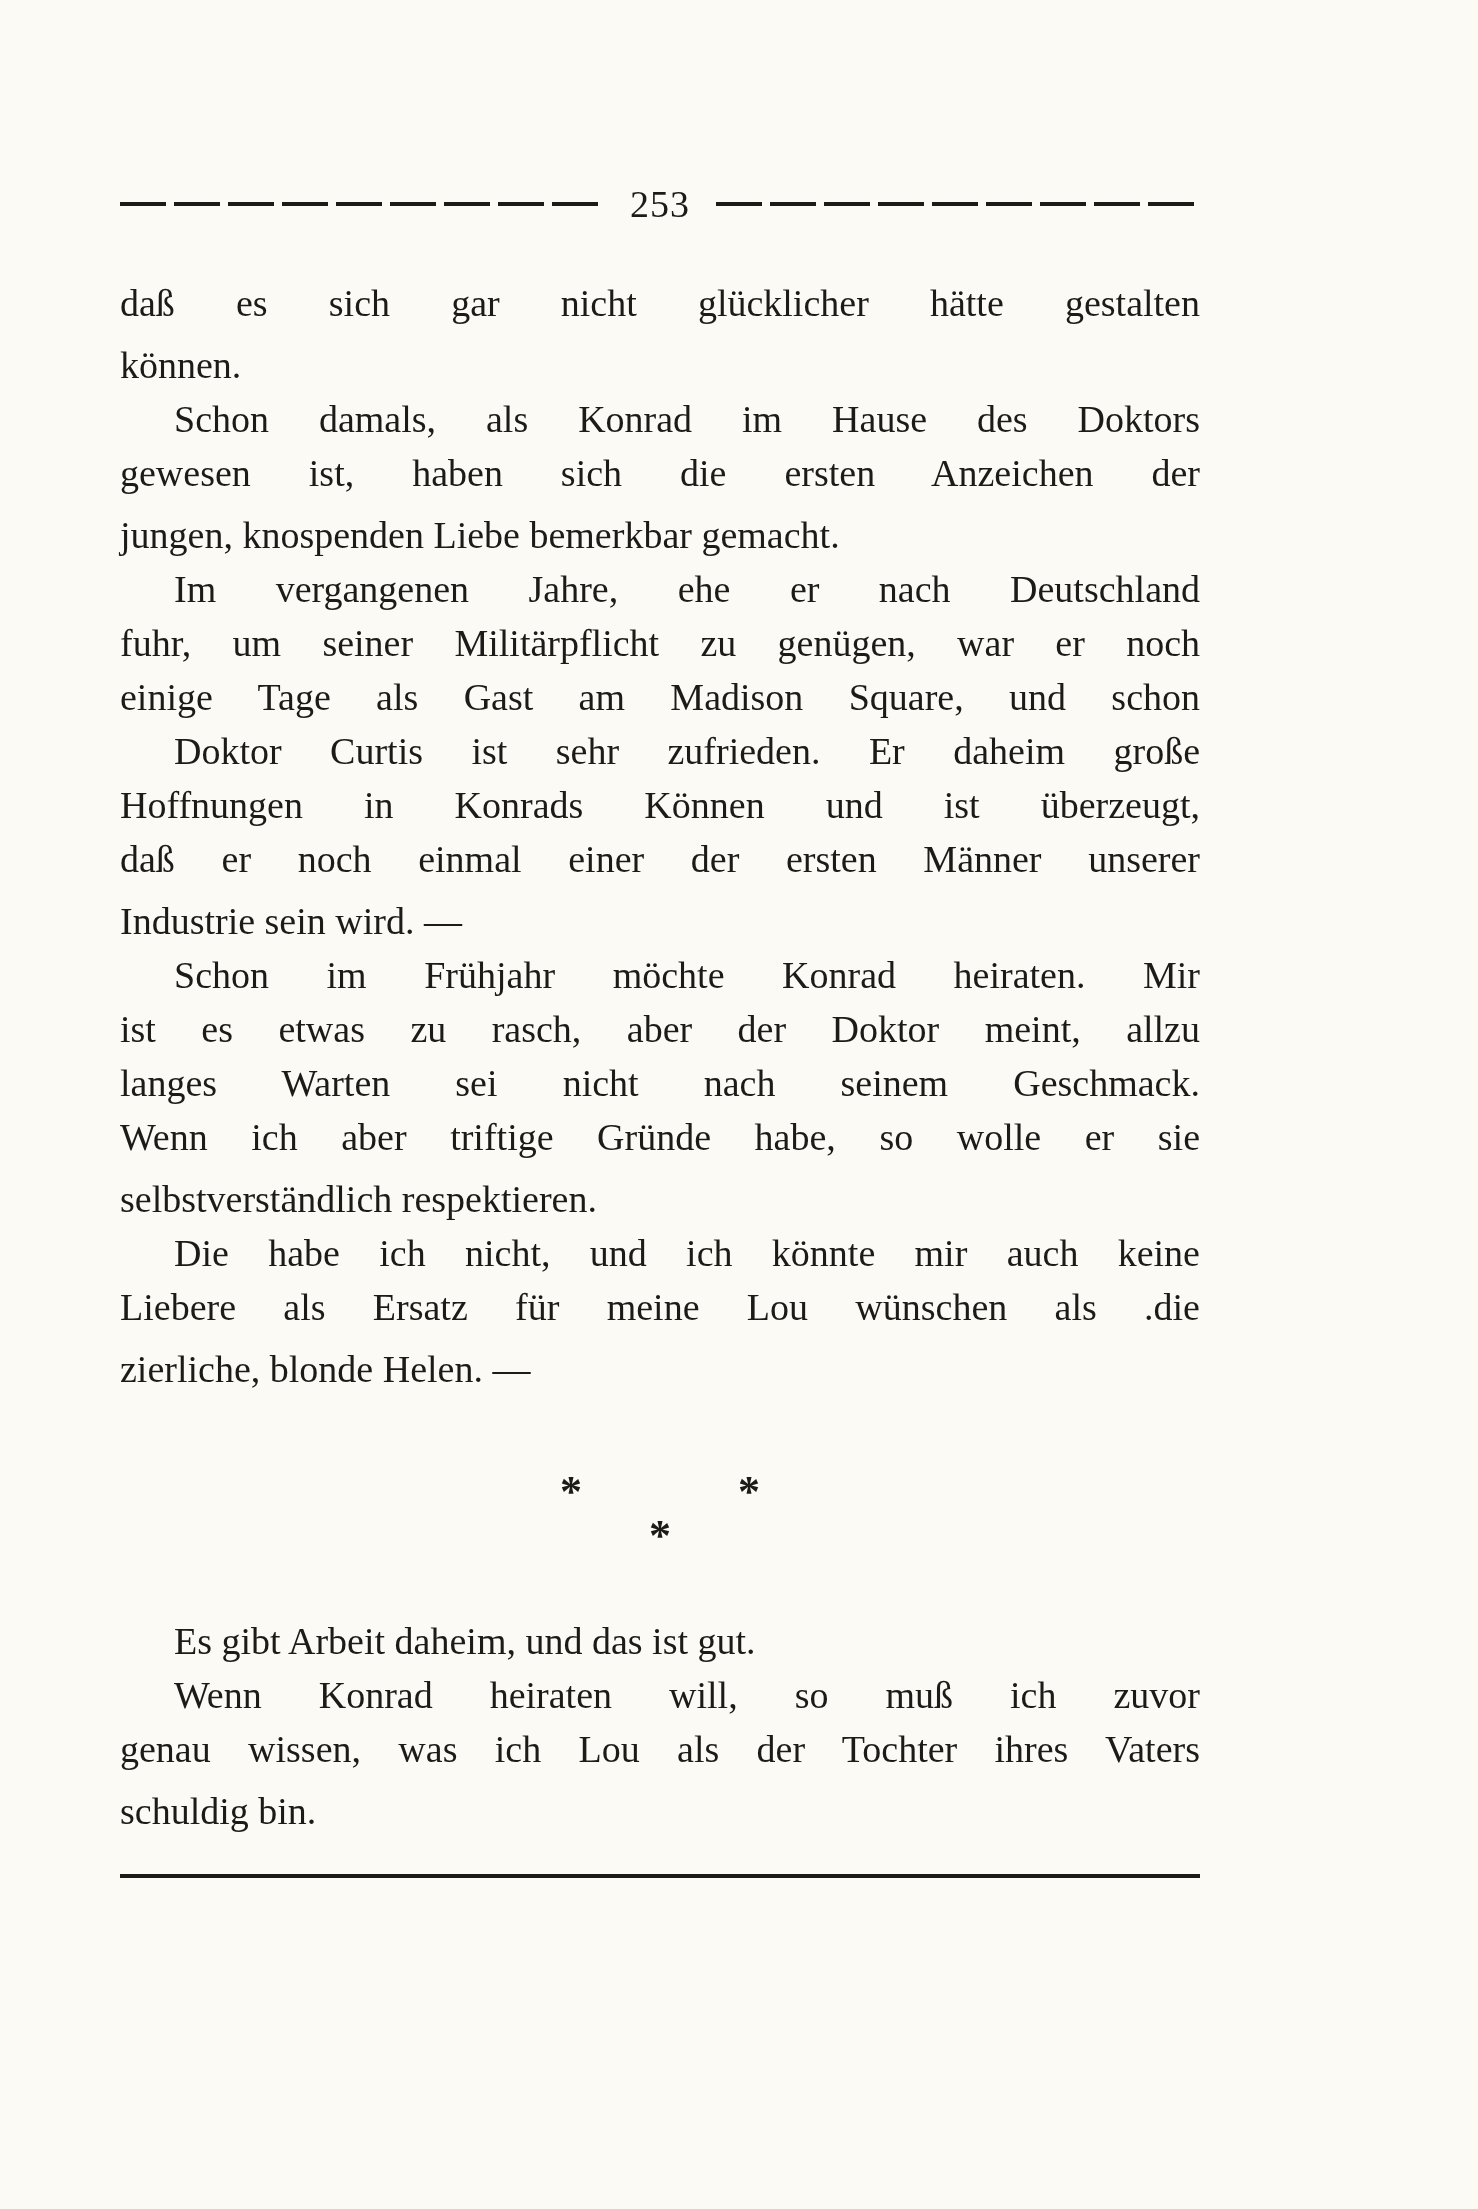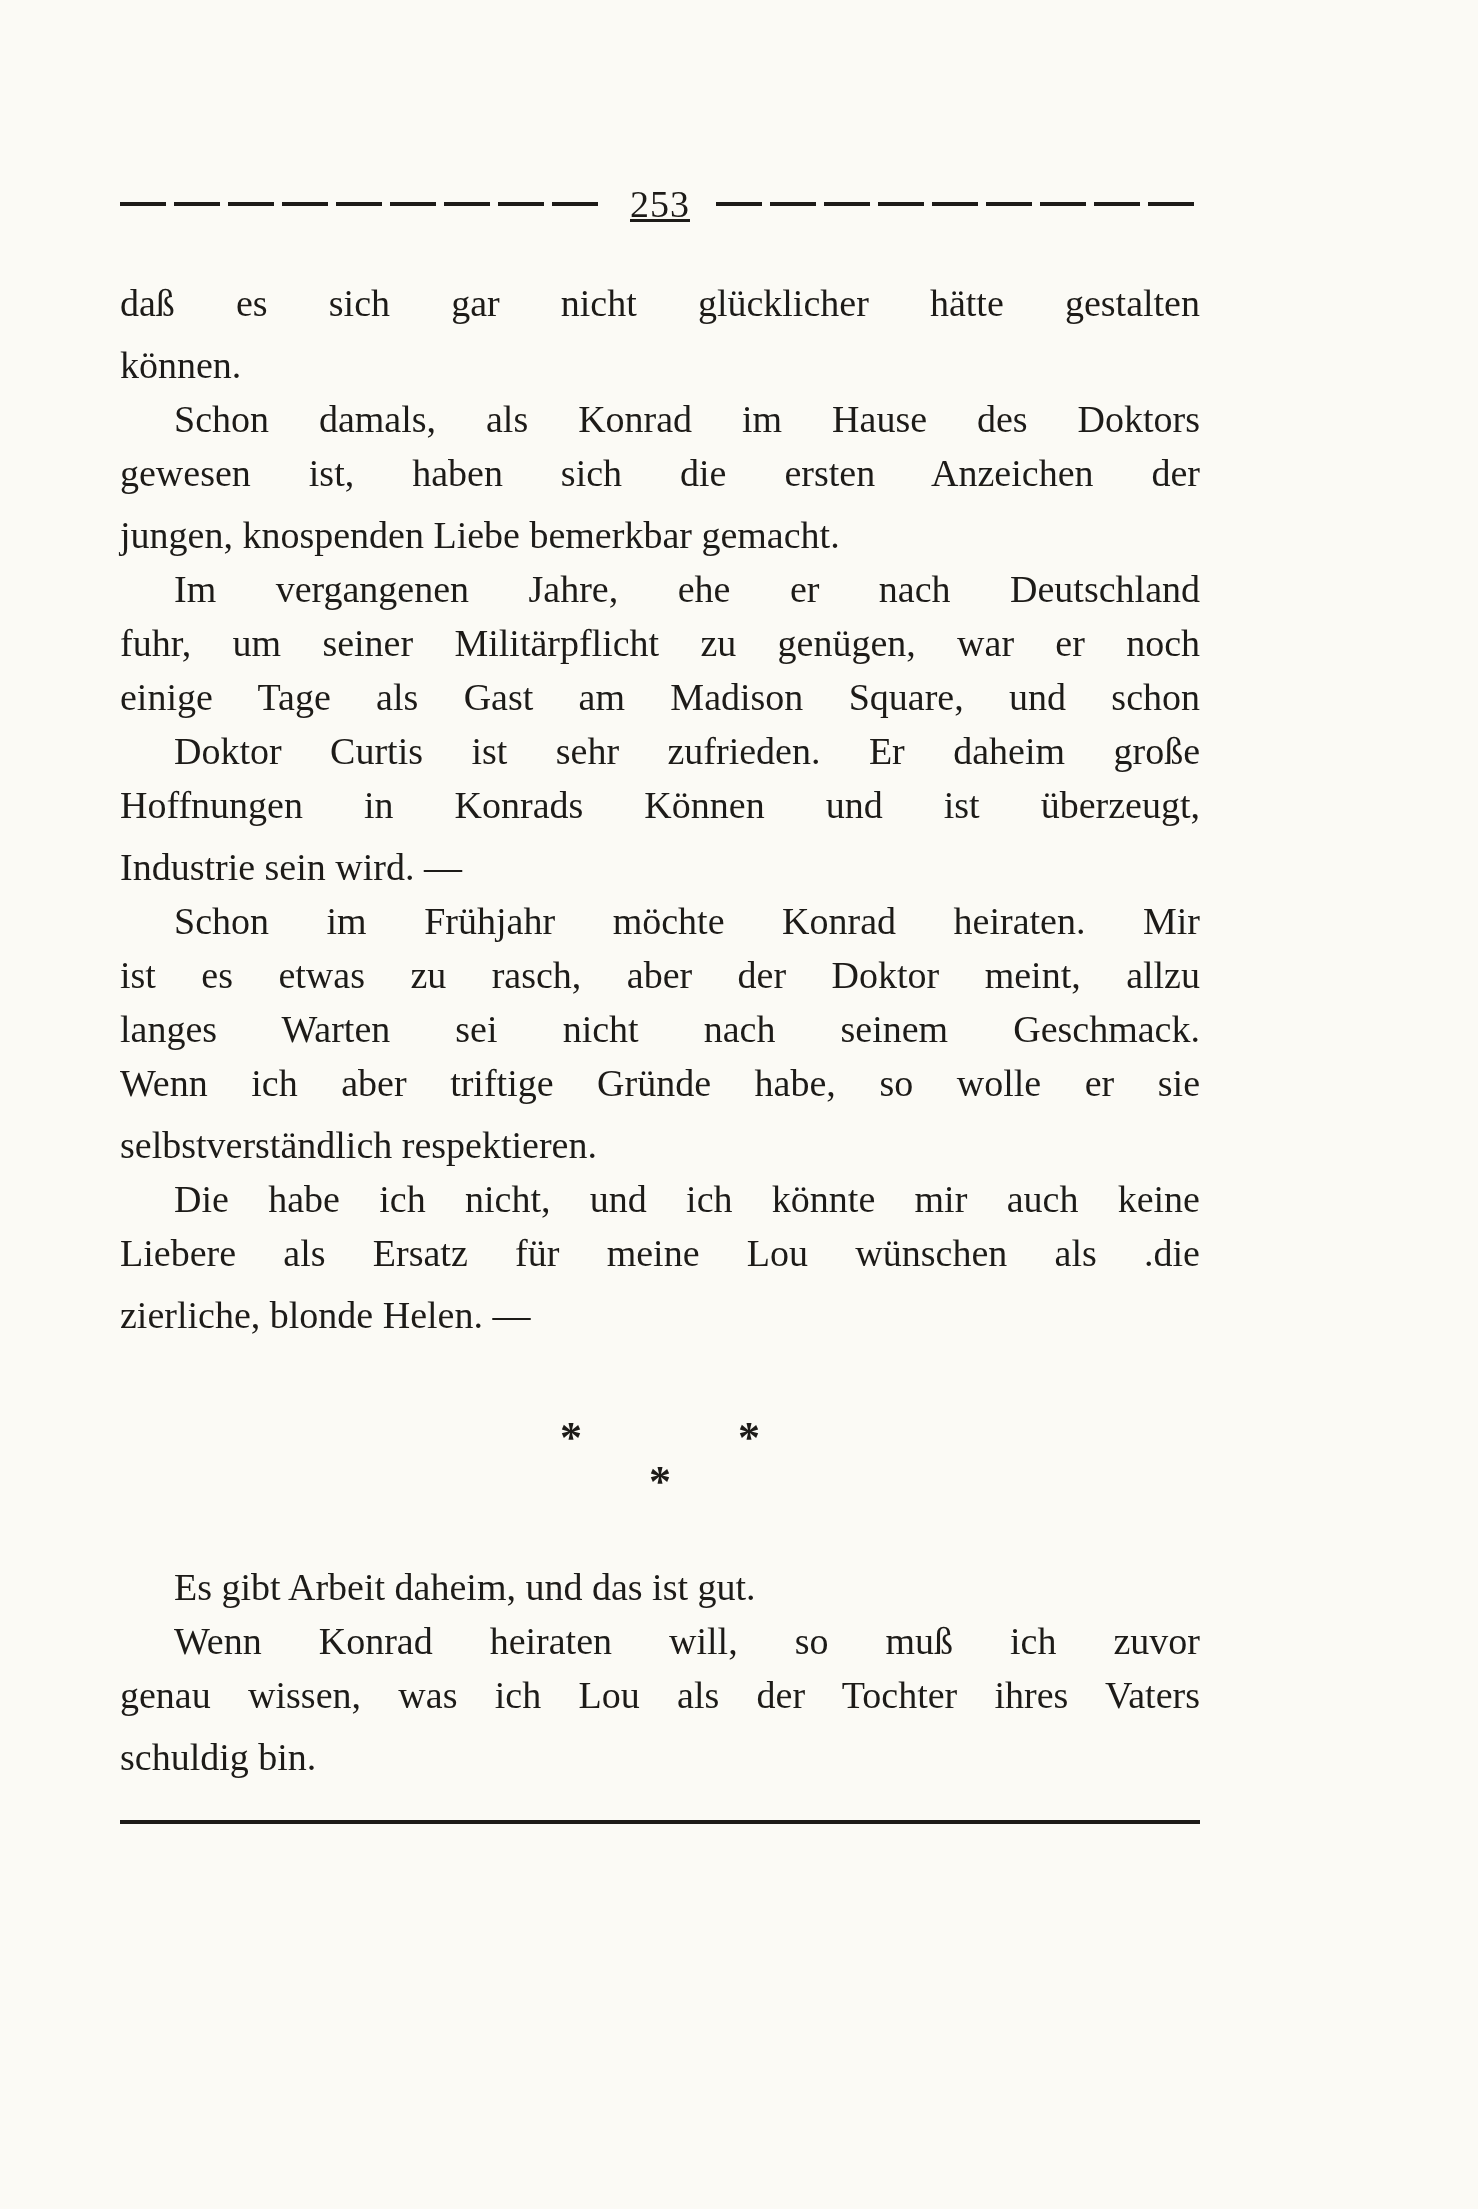--- a/index.html
+++ b/index.html
@@ -23,21 +23,20 @@
     left: 120px;
     top: 182px;
     width: 1080px;
   }
   
   .page-header {
     display: flex;
     align-items: center;
     gap: 26px;
     height: 44px;
-    text-decoration: underline;
   }
   .dash-rule {
     flex: 1;
     height: 4px;
     background: repeating-linear-gradient(90deg,
       var(--ink) 0px, var(--ink) 46px,
       transparent 46px, transparent 54px);
   }
   .page-number {
     font-size: 38px;
@@ -107,20 +106,21 @@
           <div class="line last">jungen, knospenden Liebe bemerkbar gemacht.</div>
         </div>
         <div class="paragraph">
           <div class="line indent">Im vergangenen Jahre, ehe er nach Deutschland</div>
           <div class="line">fuhr, um seiner Militärpflicht zu genügen, war er noch</div>
           <div class="line">einige Tage als Gast am Madison Square, und schon</div>
         </div>
         <div class="paragraph">
           <div class="line indent">Doktor Curtis ist sehr zufrieden.  Er daheim große</div>
           <div class="line">Hoffnungen in Konrads Können und ist überzeugt,</div>
+          <div class="line">daß er noch einmal einer der ersten Männer unserer</div>
           <div class="line last">Industrie sein wird.  —</div>
         </div>
         <div class="paragraph">
           <div class="line indent">Schon im Frühjahr möchte Konrad heiraten.  Mir</div>
           <div class="line">ist es etwas zu rasch, aber der Doktor meint, allzu</div>
           <div class="line">langes Warten sei nicht nach seinem Geschmack.</div>
           <div class="line">Wenn ich aber triftige Gründe habe, so wolle er sie</div>
           <div class="line last">selbstverständlich respektieren.</div>
         </div>
         <div class="paragraph">

